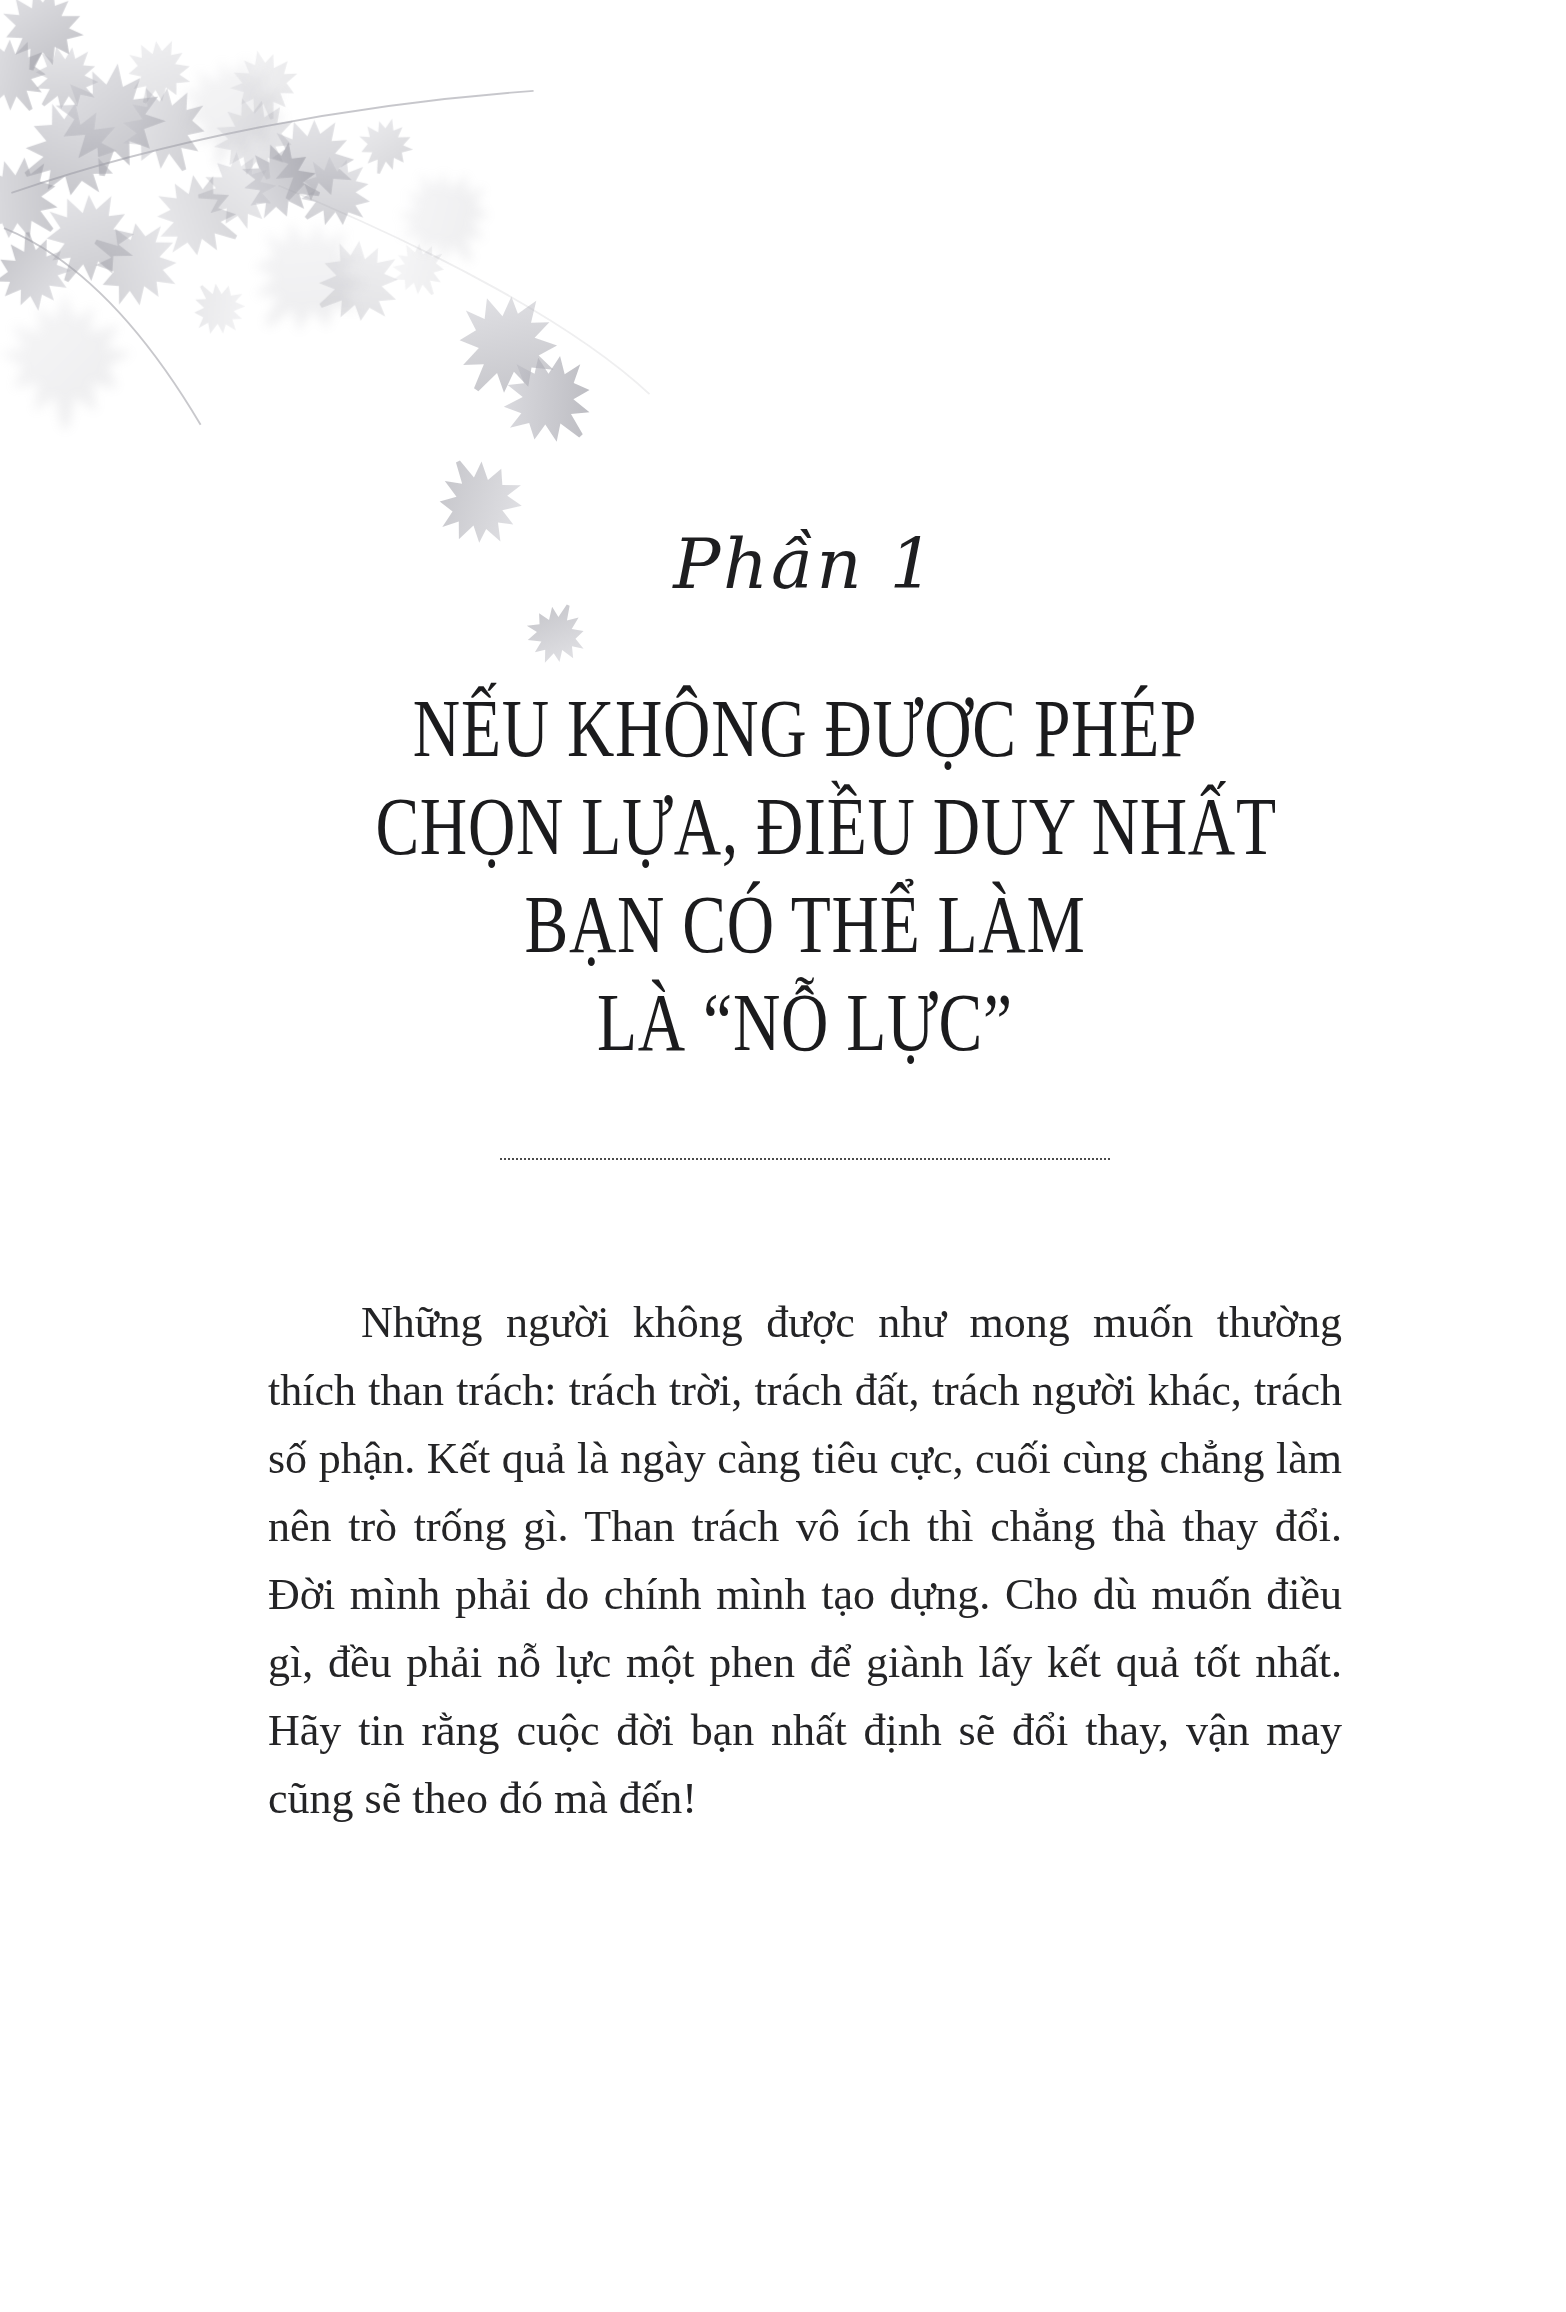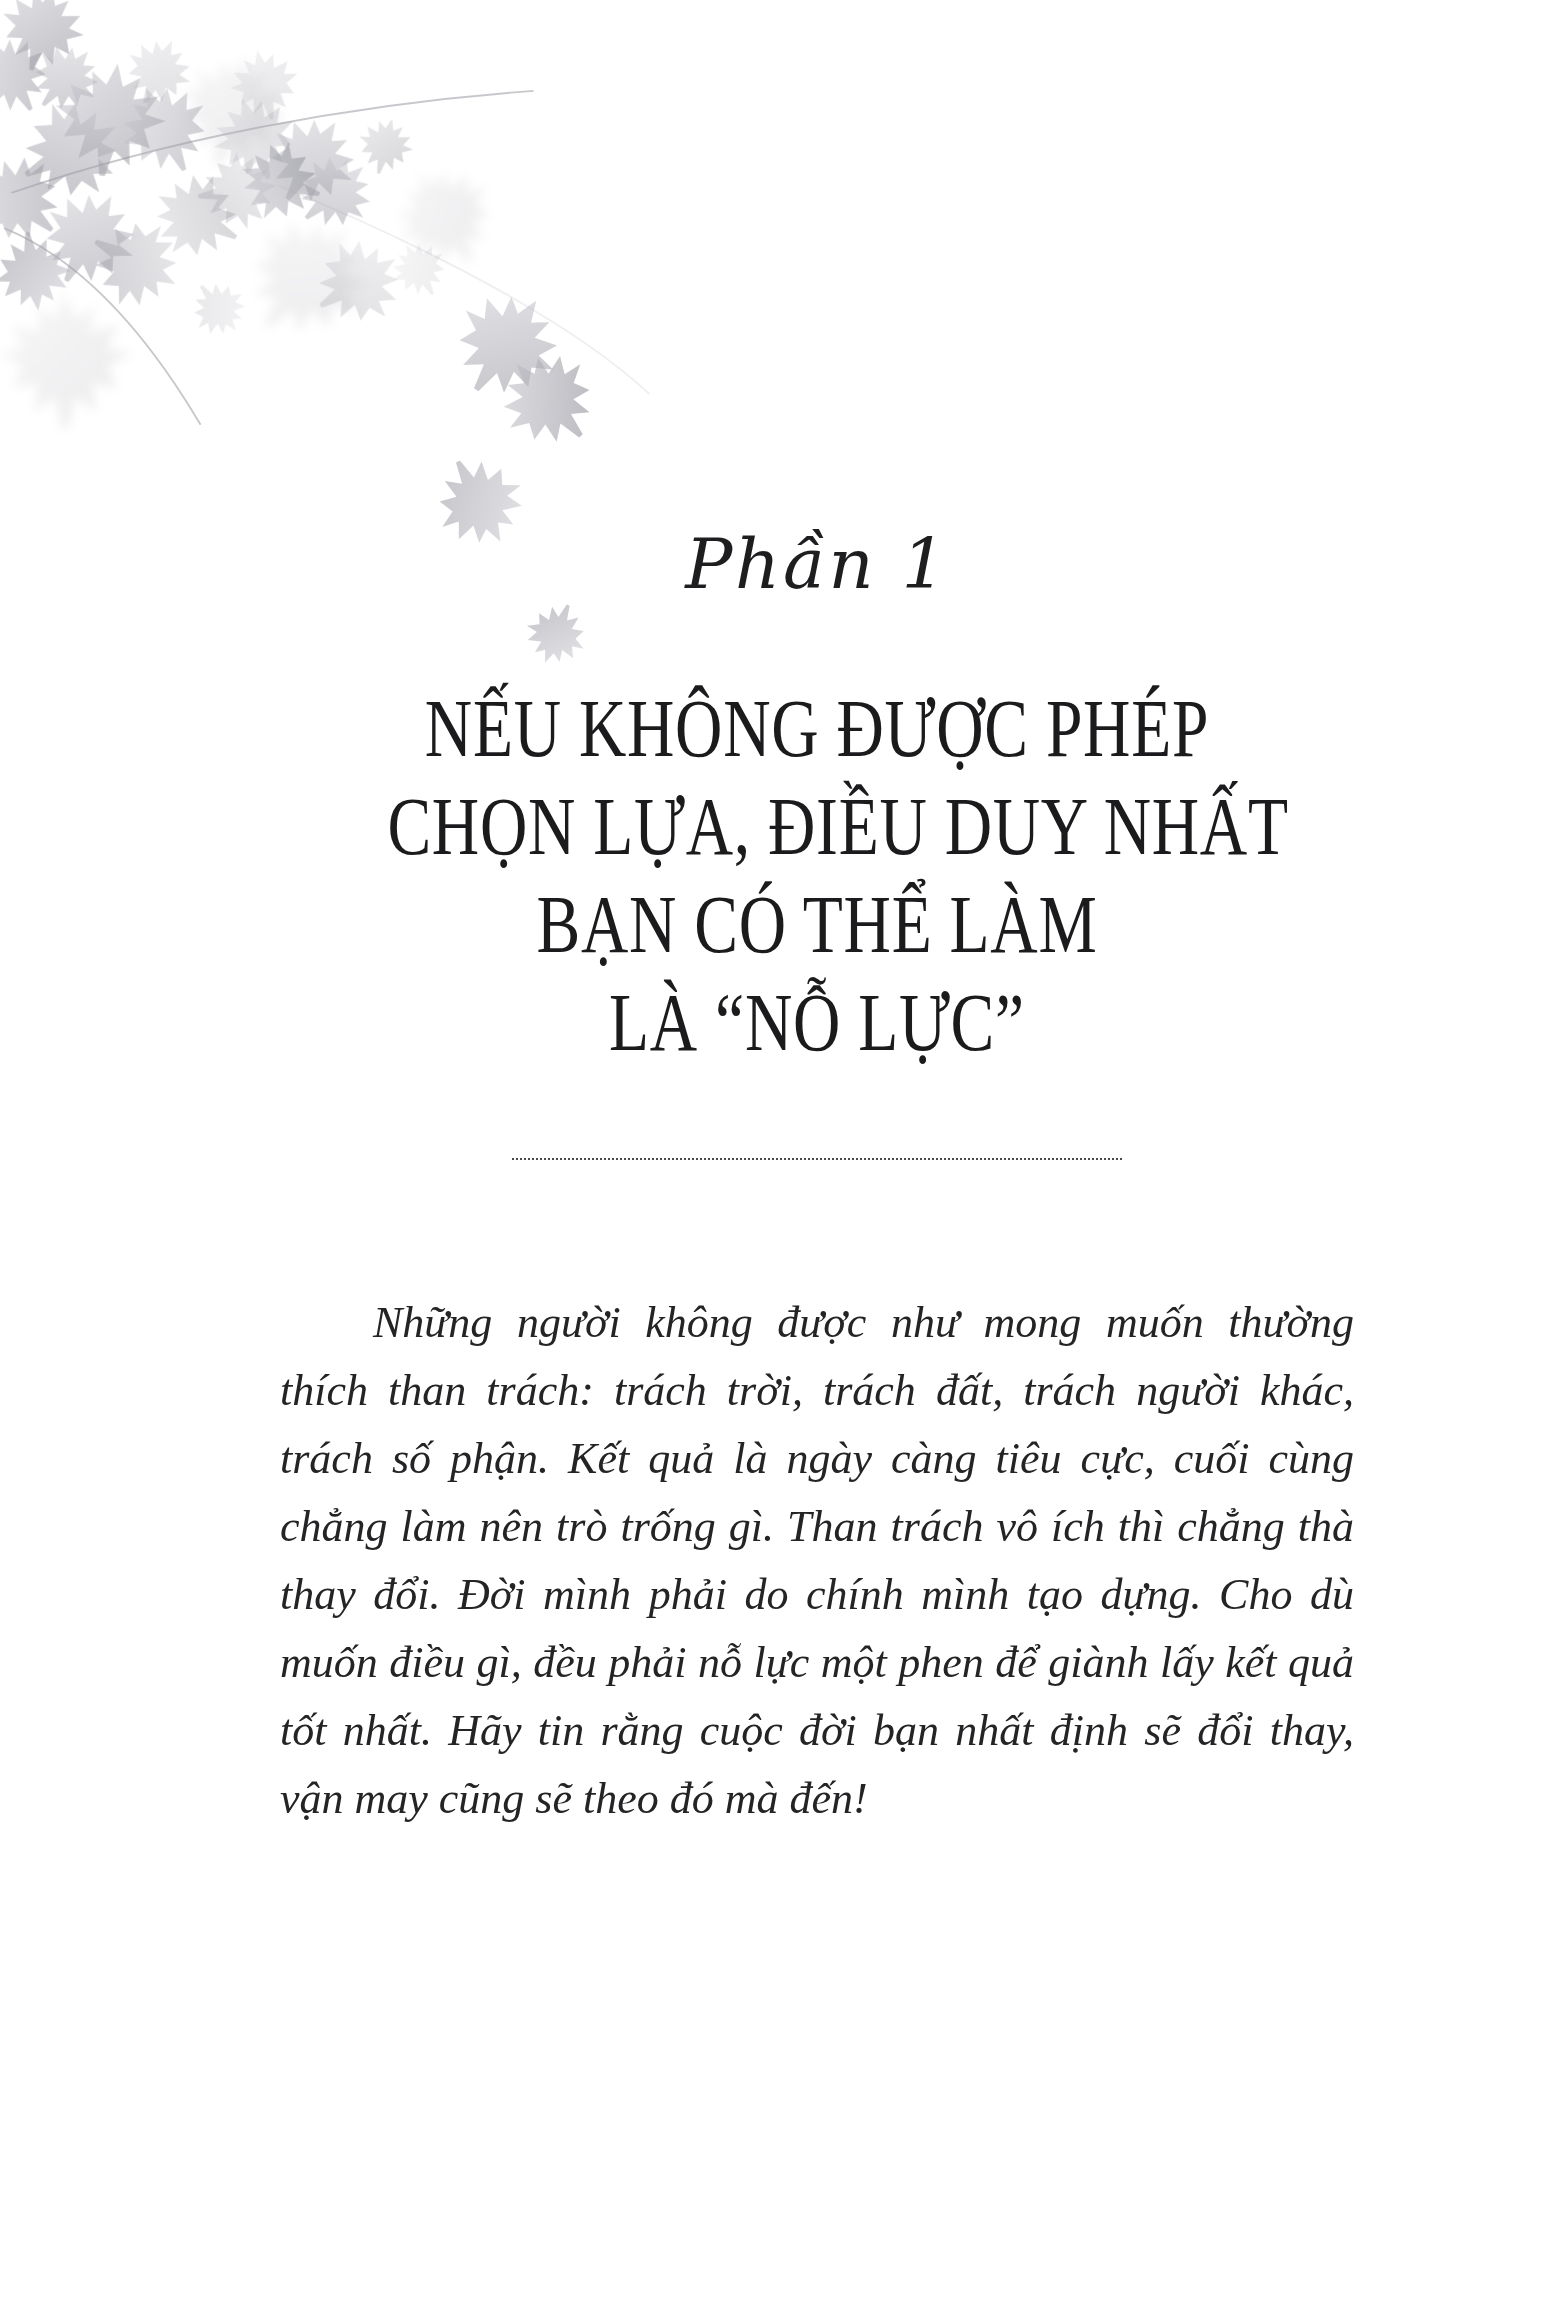--- a/index.html
+++ b/index.html
@@ -17,21 +17,21 @@
     overflow: hidden;
   }
   .leaves-art {
     position: absolute;
     top: 0;
     left: 0;
     pointer-events: none;
   }
   .content {
     position: absolute;
-    left: 280px;
+    left: 268px;
     top: 0;
     width: 1074px;
     height: 100%;
   }
   .kicker {
     position: absolute;
     top: 529px;
     left: 0;
     width: 100%;
     text-align: center;
@@ -72,21 +72,20 @@
     height: 0;
     border-top: 2.8px dotted #4a4a4a;
   }
   .body-text {
     position: absolute;
     top: 1289px;
     left: 0;
     width: 1074px;
     margin: 0;
     font-family: "Liberation Serif", serif;
-    font-style: italic;
     font-size: 44px;
     line-height: 68px;
     color: #242426;
     text-align: justify;
     text-indent: 93px;
   }
 </style>
 </head>
 <body>
 

